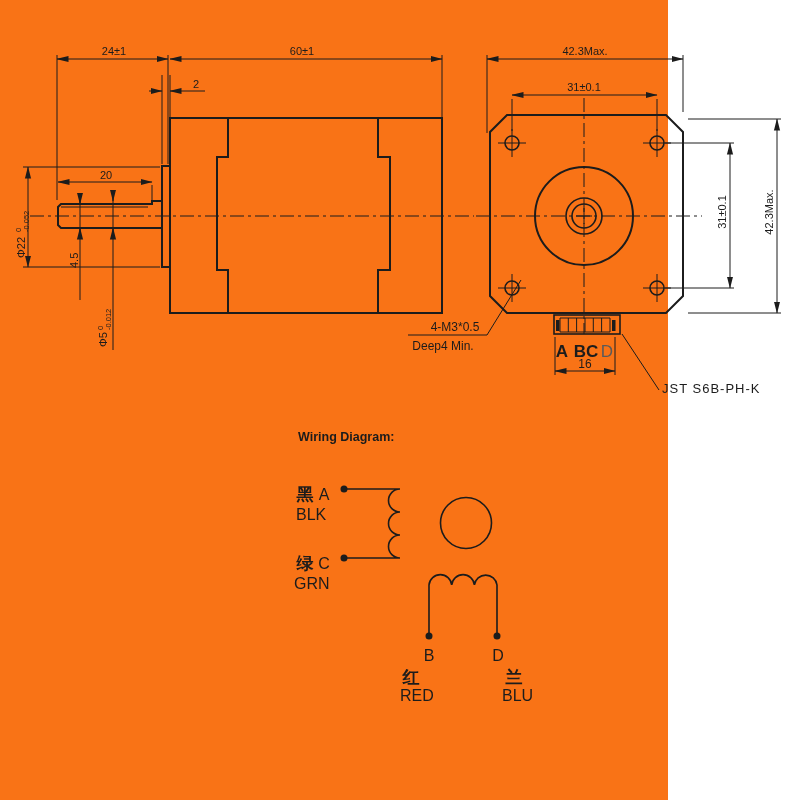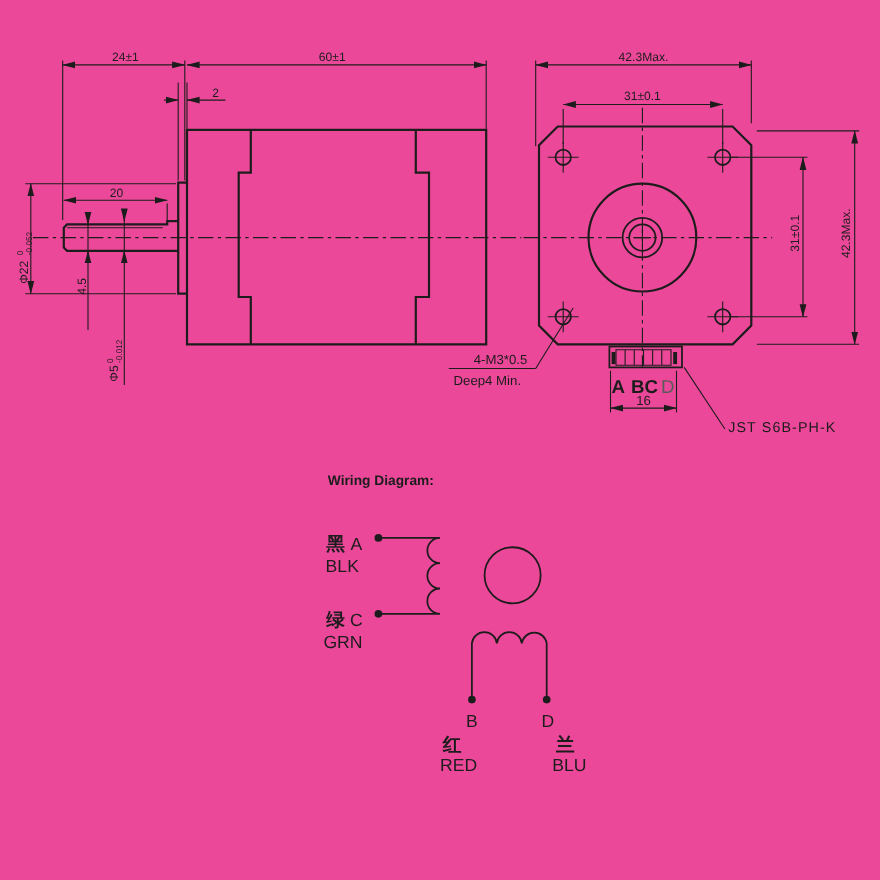--- a/index.html
+++ b/index.html
@@ -1,16 +1,16 @@
 <!DOCTYPE html>
 <html><head>
 <meta charset="utf-8">
 <style>
   html,body{margin:0;padding:0;background:#ffffff;}
-  .page{width:800px;height:800px;background:#ec4899;position:relative;font-family:"Liberation Sans",sans-serif;}
+  .page{width:668px;height:800px;background:#f97316;position:relative;font-family:"Liberation Sans",sans-serif;}
   svg{display:block;}
   
   .o2{stroke:#1c1c1c;stroke-width:2;fill:none;stroke-linejoin:miter;}
   .o16{stroke:#1c1c1c;stroke-width:1.6;fill:none;}
   .t1{stroke:#1c1c1c;stroke-width:1;fill:none;}
   .cl{stroke:#1c1c1c;stroke-width:1;fill:none;stroke-dasharray:14 4 3 4;}
   .dimline{marker-start:url(#arr);marker-end:url(#arr);}
   .arrE{marker-end:url(#arr);}
   
   text{fill:#1c1c1c;font-family:"Liberation Sans",sans-serif;}

